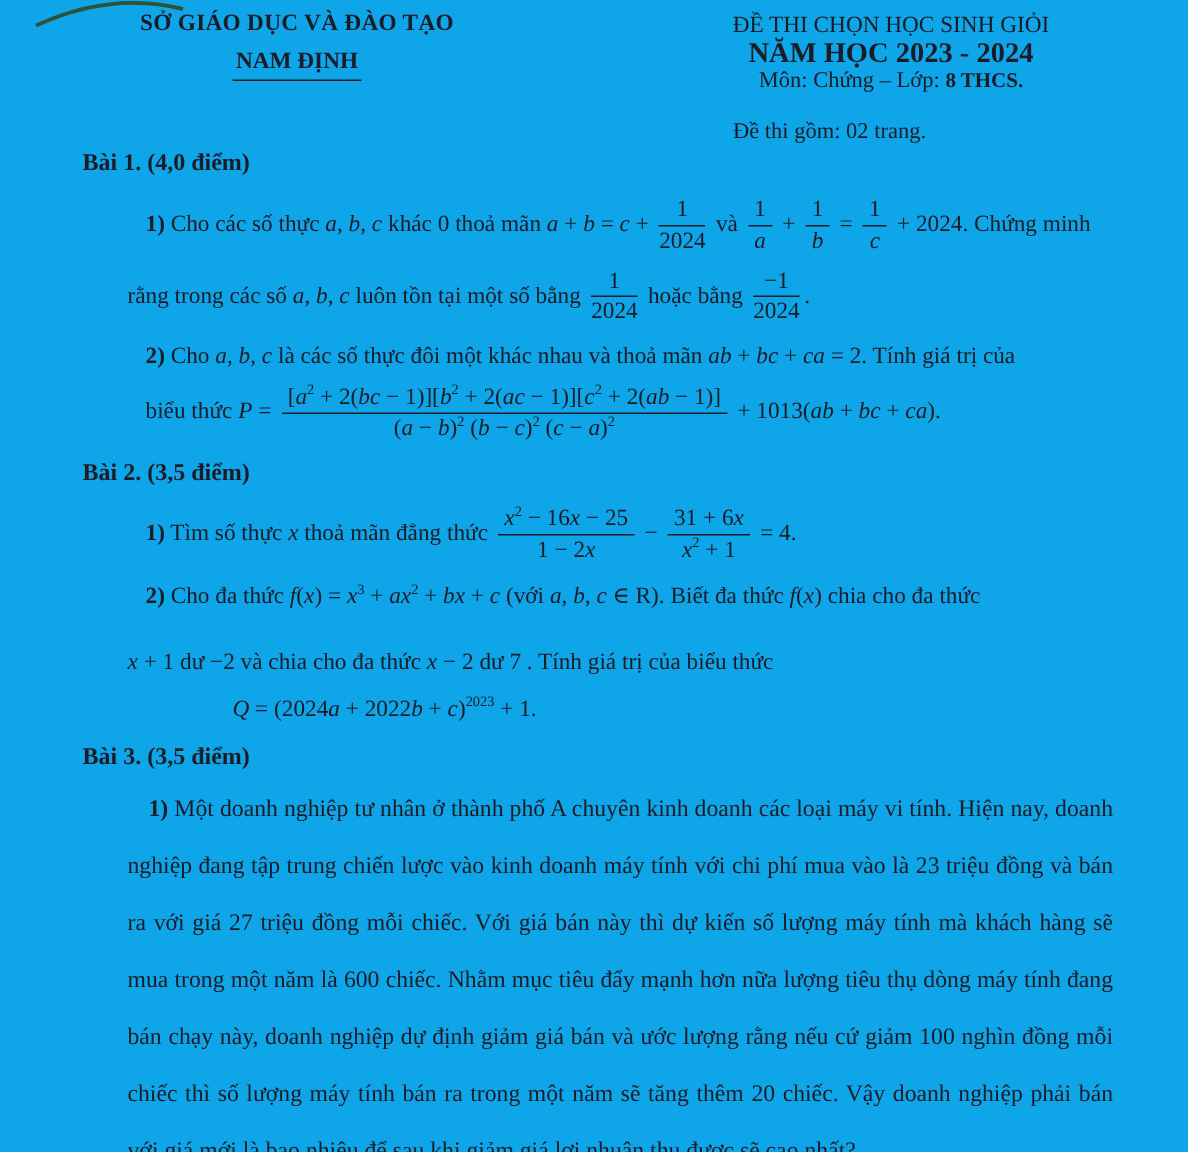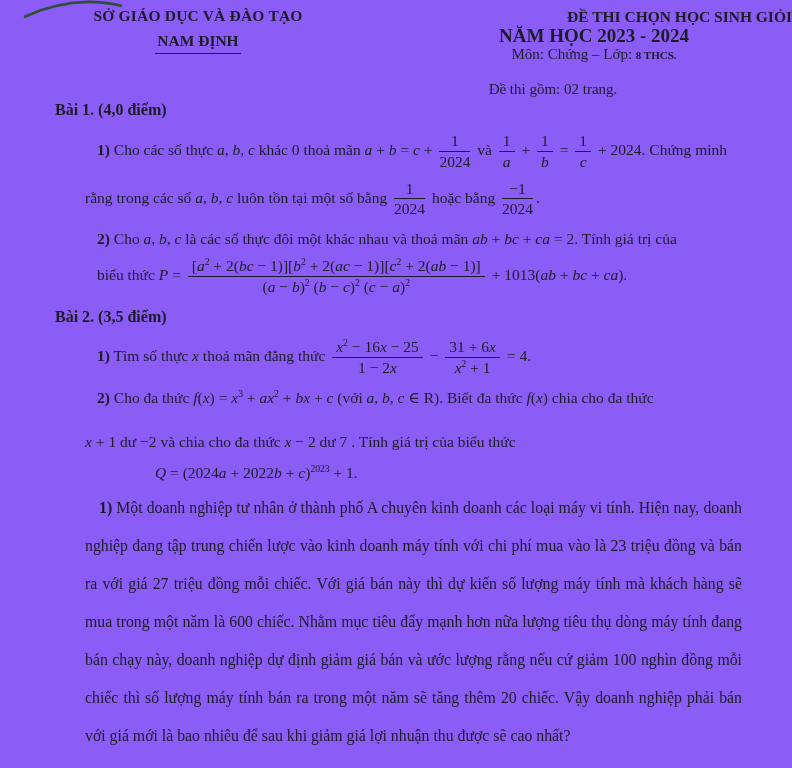--- a/index.html
+++ b/index.html
@@ -1,36 +1,36 @@
 <!DOCTYPE html>
 <html><head>
 <meta charset="utf-8">
 <style>
   html,body{margin:0;padding:0;background:#ffffff;}
   .page{
     position:relative;
     width:792px;height:768px;
-    background:#8b5cf6;
+    background:#0ea5e9;
     overflow:hidden;
     font-family:"Liberation Serif","DejaVu Serif",serif;
     color:#1c1c26;
     font-size:15.5px;
   }
   .arc{position:absolute;top:0;left:18px;width:112px;height:20px;}
   .header{display:flex;padding-top:7px;}
   .header-left{width:50%;text-align:center;}
   .header-right{width:50%;text-align:center;}
   .dept1{font-weight:bold;font-size:15.5px;letter-spacing:.2px;}
   .dept2{display:inline-block;font-weight:bold;font-size:15.5px;margin-top:7px;
          padding:0 2px 3px 2px;border-bottom:1.6px solid #1c1c26;}
   .hr-line{line-height:19px;}
-  .exam-title{font-weight:bold;font-size:15.5px;text-align:right;}
+  .exam-title{font-weight:normal;font-size:15.5px;}
   .school-year{font-weight:bold;font-size:19px;font-family:Liberation Serif, serif;}
   .subject,.duration{font-size:15px;}
-  .subject b{font-size:11px;}
+  .subject b{font-size:14px;}
   .pages-note{font-size:15px;margin-top:16px;margin-right:82px;}
   .body{padding:0 50px 0 55px;}
   .bai-heading{font-weight:bold;font-size:16px;margin-top:3px;}
   .line{white-space:nowrap;}
   .item{padding-left:42px;}
   .cont{padding-left:30px;}
   .mt-a{margin-top:13px;}
   .mt-b{margin-top:9px;}
   .mt-c{margin-top:12px;}
   .qline{padding-left:100px;}
@@ -74,16 +74,17 @@
     <div class="line cont mt-b">rằng trong các số <i>a</i>, <i>b</i>, <i>c</i> luôn tồn tại một số bằng <span class="frac"><span class="num">1</span><span class="den">2024</span></span> hoặc bằng <span class="frac"><span class="num">−1</span><span class="den">2024</span></span>.</div>
     <div class="line item mt-c"><b>2)</b> Cho <i>a</i>, <i>b</i>, <i>c</i> là các số thực đôi một khác nhau và thoả mãn <i>ab</i> + <i>bc</i> + <i>ca</i> = 2.  Tính giá trị của</div>
     <div class="line item mt-b">biểu thức  <i>P</i> = <span class="frac"><span class="num">[<i>a</i><sup>2</sup> + 2(<i>bc</i> − 1)][<i>b</i><sup>2</sup> + 2(<i>ac</i> − 1)][<i>c</i><sup>2</sup> + 2(<i>ab</i> − 1)]</span><span class="den">(<i>a</i> − <i>b</i>)<sup>2</sup> (<i>b</i> − <i>c</i>)<sup>2</sup> (<i>c</i> − <i>a</i>)<sup>2</sup></span></span> + 1013(<i>ab</i> + <i>bc</i> + <i>ca</i>).</div>
 
     <div class="bai-heading" style="margin-top:12px;">Bài 2. (3,5 điểm)</div>
     <div class="line item mt-c"><b>1)</b> Tìm số thực <i>x</i> thoả mãn đẳng thức <span class="frac"><span class="num"><i>x</i><sup>2</sup> − 16<i>x</i> − 25</span><span class="den">1 − 2<i>x</i></span></span> − <span class="frac"><span class="num">31 + 6<i>x</i></span><span class="den"><i>x</i><sup>2</sup> + 1</span></span> = 4.</div>
     <div class="line item mt-c"><b>2)</b> Cho đa thức <i>f</i>(<i>x</i>) = <i>x</i><sup>3</sup> + <i>ax</i><sup>2</sup> + <i>bx</i> + <i>c</i> (với <i>a</i>, <i>b</i>, <i>c</i> ∈ R). Biết đa thức <i>f</i>(<i>x</i>) chia cho đa thức</div>
     <div class="line cont" style="margin-top:26px;"><i>x</i> + 1 dư −2 và chia cho đa thức <i>x</i> − 2 dư 7 . Tính giá trị của biểu thức</div>
     <div class="line qline" style="margin-top:13px;"><i>Q</i> = (2024<i>a</i> + 2022<i>b</i> + <i>c</i>)<sup>2023</sup> + 1.</div>
 
+    <div class="bai-heading" style="margin-top:14px;">Bài 3. (3,5 điểm)</div>
     <div class="para"><b>1)</b> Một doanh nghiệp tư nhân ở thành phố A chuyên kinh doanh các loại máy vi tính. Hiện nay, doanh nghiệp đang tập trung chiến lược vào kinh doanh máy tính với chi phí mua vào là 23 triệu đồng và bán ra với giá 27 triệu đồng mỗi chiếc. Với giá bán này thì dự kiến số lượng máy tính mà khách hàng sẽ mua trong một năm là 600 chiếc. Nhằm mục tiêu đẩy mạnh hơn nữa lượng tiêu thụ dòng máy tính đang bán chạy này, doanh nghiệp dự định giảm giá bán và ước lượng rằng nếu cứ giảm 100 nghìn đồng mỗi chiếc thì số lượng máy tính bán ra trong một năm sẽ tăng thêm 20 chiếc. Vậy doanh nghiệp phải bán với giá mới là bao nhiêu để sau khi giảm giá lợi nhuận thu được sẽ cao nhất?</div>
 
   </div>
 </div>
 
 </body></html>

